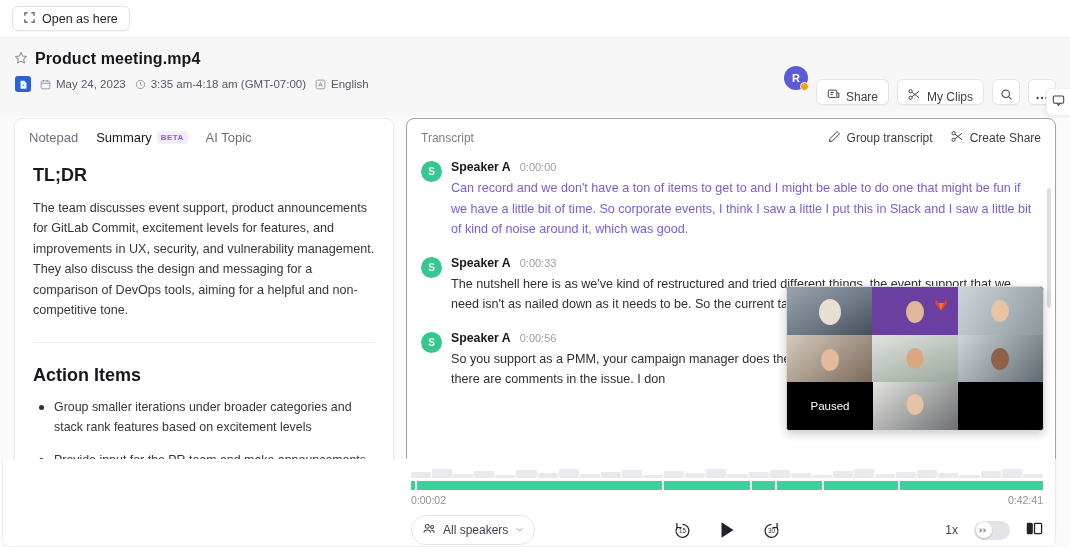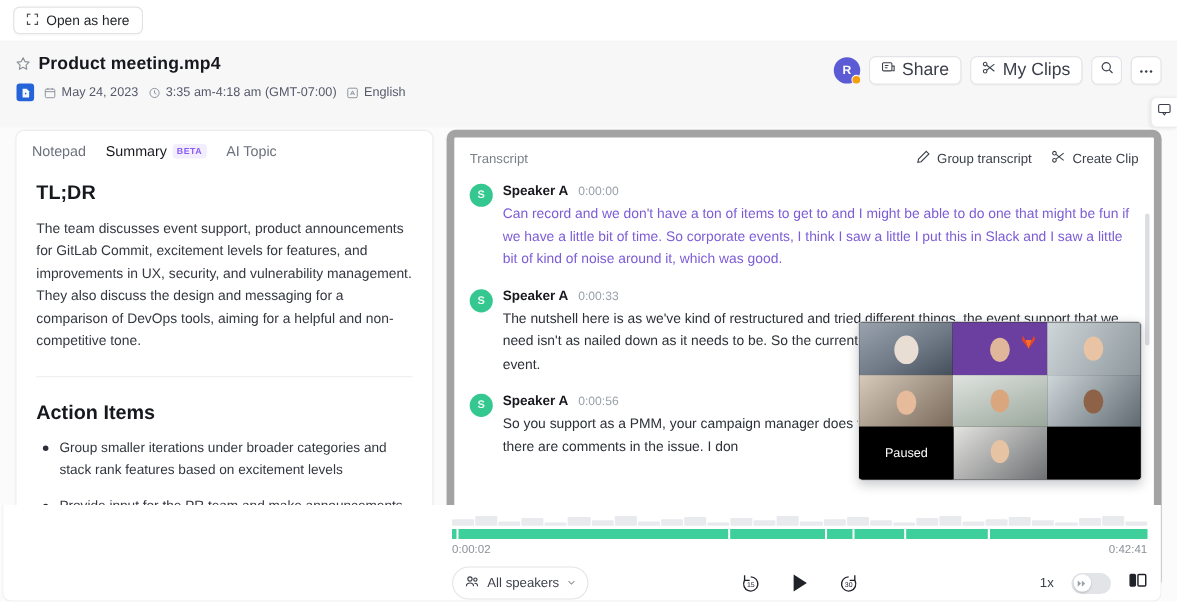--- a/index.html
+++ b/index.html
@@ -53,24 +53,25 @@
     position:relative; width:24px; height:24px; border-radius:50%;
     background:#5b5bd6; color:#fff; font-size:11px; font-weight:700;
     display:flex; align-items:center; justify-content:center;
   }
   .avatar-r::after {
     content:''; position:absolute; right:-1px; bottom:-1px;
     width:7px; height:7px; border-radius:50%; background:#f59e0b;
     border:1.5px solid #f7f7f8;
   }
   .hbtn {
-    display:inline-flex; align-items:center; gap:6px; height:26px;
+    display:inline-flex; align-items:flex-end; gap:6px; height:26px;
     padding:0 10px; border:1px solid #e4e4e8; border-radius:6px;
-    background:#fff; font-size:16px; color:#3b3f49; cursor:pointer;
+    background:#fff; font-size:12px; color:#3b3f49; cursor:pointer;
     box-shadow:0 1px 1px rgba(16,24,40,.03);
+    margin-top:28px;
   }
   .hbtn.icon-only { padding:0; width:28px; justify-content:center; }
   .comment-fab {
     position:absolute; right:0px; top:88px;
     width:24px; height:28px; background:#fff;
     border:1px solid #eeeef1; border-right:none;
     border-radius:6px 0 0 6px;
     display:flex; align-items:center; justify-content:center;
     box-shadow:-1px 1px 3px rgba(16,24,40,.07); cursor:pointer; z-index:9;
   }
@@ -101,21 +102,21 @@
     position:relative; padding-left:21px; margin-bottom:13px;
     font-size:12.4px; line-height:1.6; color:#33373f;
   }
   ul.actions li::before {
     content:''; position:absolute; left:6px; top:7px;
     width:5px; height:5px; border-radius:50%; background:#2b2f37;
   }
 
   
   .transcard {
-    flex:1; background:#fff; border:7px solid #a3a3a3; border-radius:8px;
+    flex:1; background:#fff; border:1px solid #a3a3a3; border-radius:8px;
     display:flex; flex-direction:column; position:relative; overflow:hidden;
     box-shadow:0 1px 2px rgba(16,24,40,.03);
   }
   .trans-head {
     display:flex; align-items:center; padding:11px 14px 6px 14px;
   }
   .trans-label { font-size:12px; color:#7b8089; }
   .trans-head-actions { margin-left:auto; display:flex; gap:18px; }
   .tha { display:flex; align-items:center; gap:6px; font-size:12px; color:#3b3f49; cursor:pointer; }
 
@@ -348,21 +349,21 @@
             <span>Group transcript</span>
           </div>
           <div class="tha">
             <span>
               <svg width="13" height="13" viewBox="0 0 16 16" fill="none" stroke="#3b3f49" stroke-width="1.2">
                 <circle cx="3.2" cy="12" r="2"></circle>
                   <circle cx="3.2" cy="4" r="2"></circle>
                   <path d="M5 5.3L13.5 12M5 10.7L13.5 4"></path>
               </svg>
             </span>
-            <span>Create Clip</span>
+            <span>Create Share</span>
           </div>
         </div>
       </div>
 
       <div class="trans-scroll">
         <div class="t-scrollbar"></div>
 
         <div class="utt active">
           <div class="sp-avatar">
             <span>S</span>

